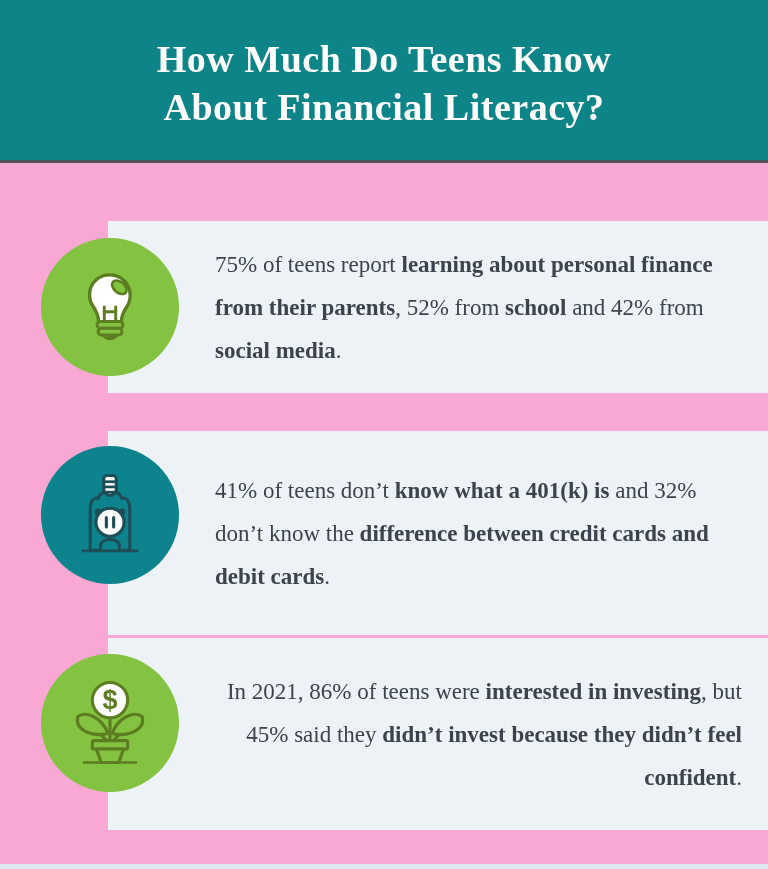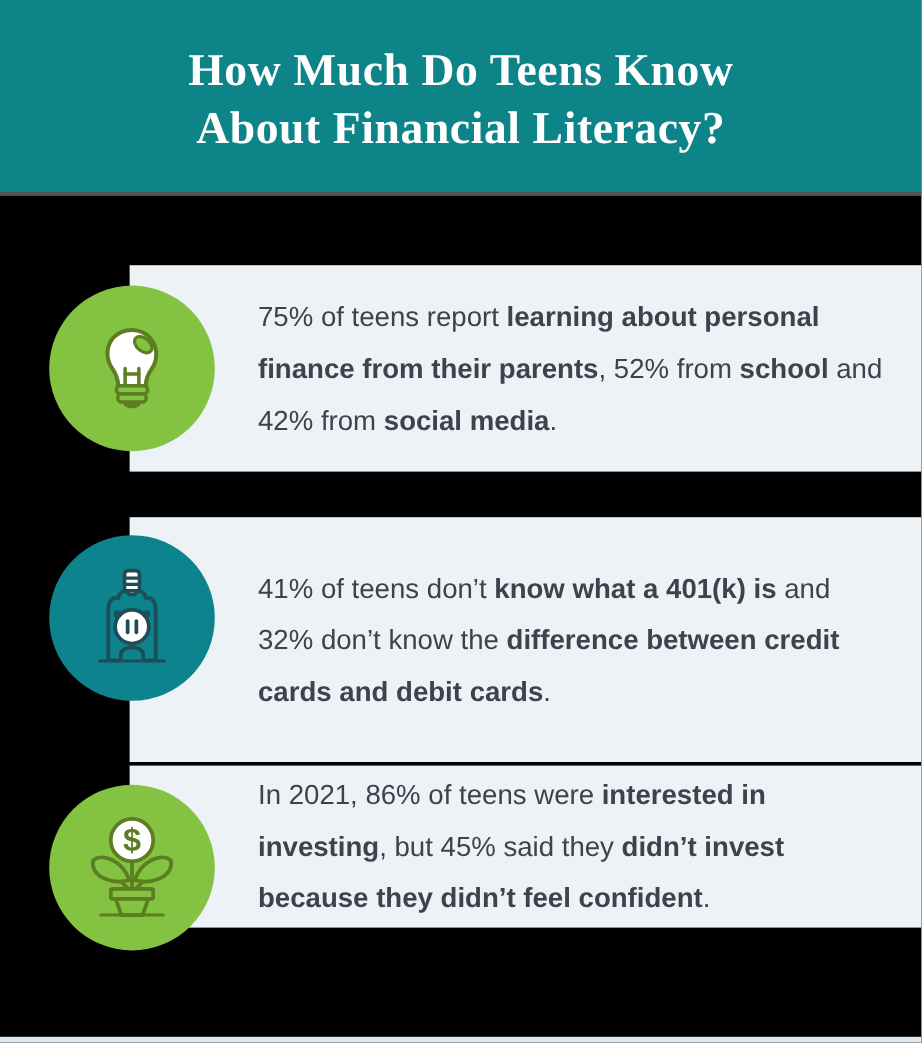--- a/index.html
+++ b/index.html
@@ -12,21 +12,21 @@
     --green_outline:#5C7D21;
     --circle_teal:#0D838E;
     --teal_outline:#1D4E57;
     --bottom_strip:#DDE9F2;
   }
   *{margin:0;padding:0;box-sizing:border-box;}
   html,body{background:#fff;}
   .page{
     position:relative;
     width:768px;height:869px;
-    background:#000000;
+    background:#f9a8d4;
     overflow:hidden;
     font-family:"Liberation Sans",sans-serif;
   }
   
   .header{
     position:absolute;left:0;top:0;width:768px;height:163px;
     background:var(--header_bg);
     border-bottom:3px solid var(--separator);
     display:flex;align-items:center;justify-content:center;
   }
@@ -38,25 +38,25 @@
     color:var(--title_text);
     text-align:center;
     letter-spacing:.5px;
     margin-top:6px;
   }
   
   .panel{
     position:absolute;left:108px;right:0;
     background:var(--panel_bg);
     display:flex;align-items:center;
-    padding-left:107px;padding-right:26px;
+    padding-left:107px;padding-right:26px;font-family:Liberation Serif, serif;
   }
   .panel-1{top:221px;height:172px;}
   .panel-2{top:431px;height:204px;}
-  .panel-3{top:638px;height:135px;}
+  .panel-3{top:638px;height:192px;text-align:right;}
   .stat-text{
     font-size:23px;
     line-height:43px;
     color:var(--body_text);
     font-weight:400;
     max-width:545px;
   }
   .stat-text b{font-weight:700;}
   .circle{
     position:absolute;left:41px;width:138px;height:138px;

